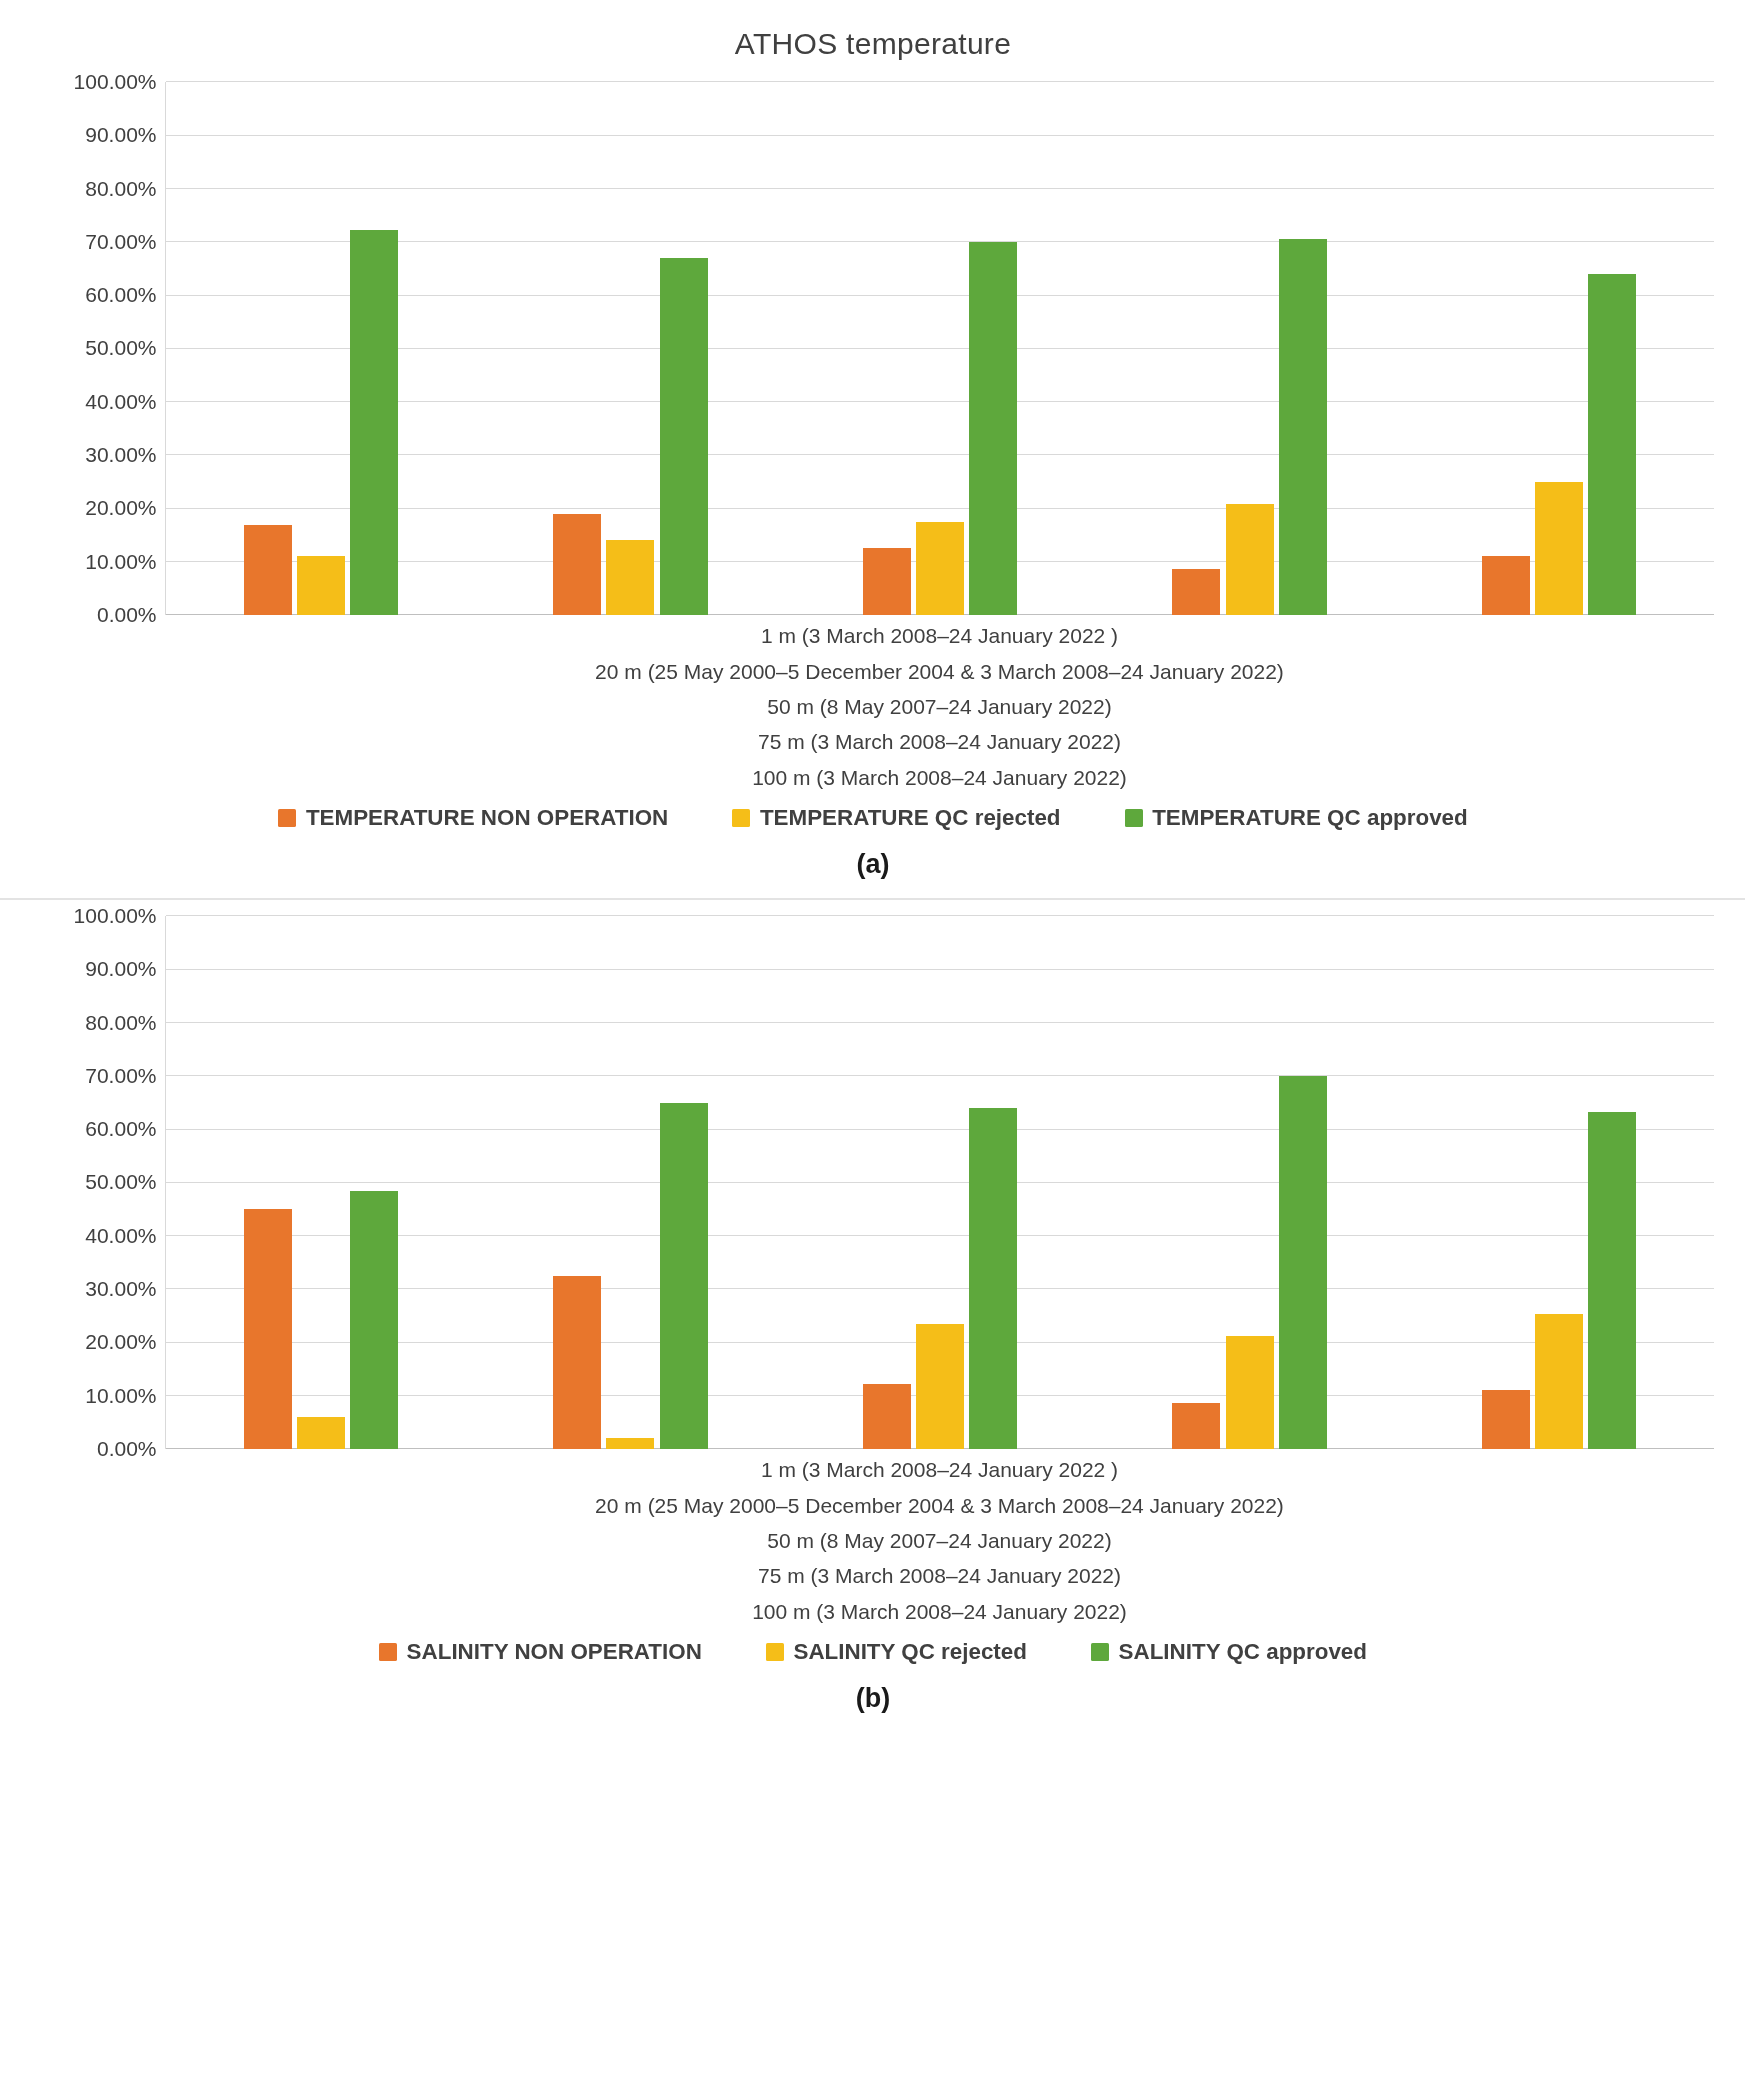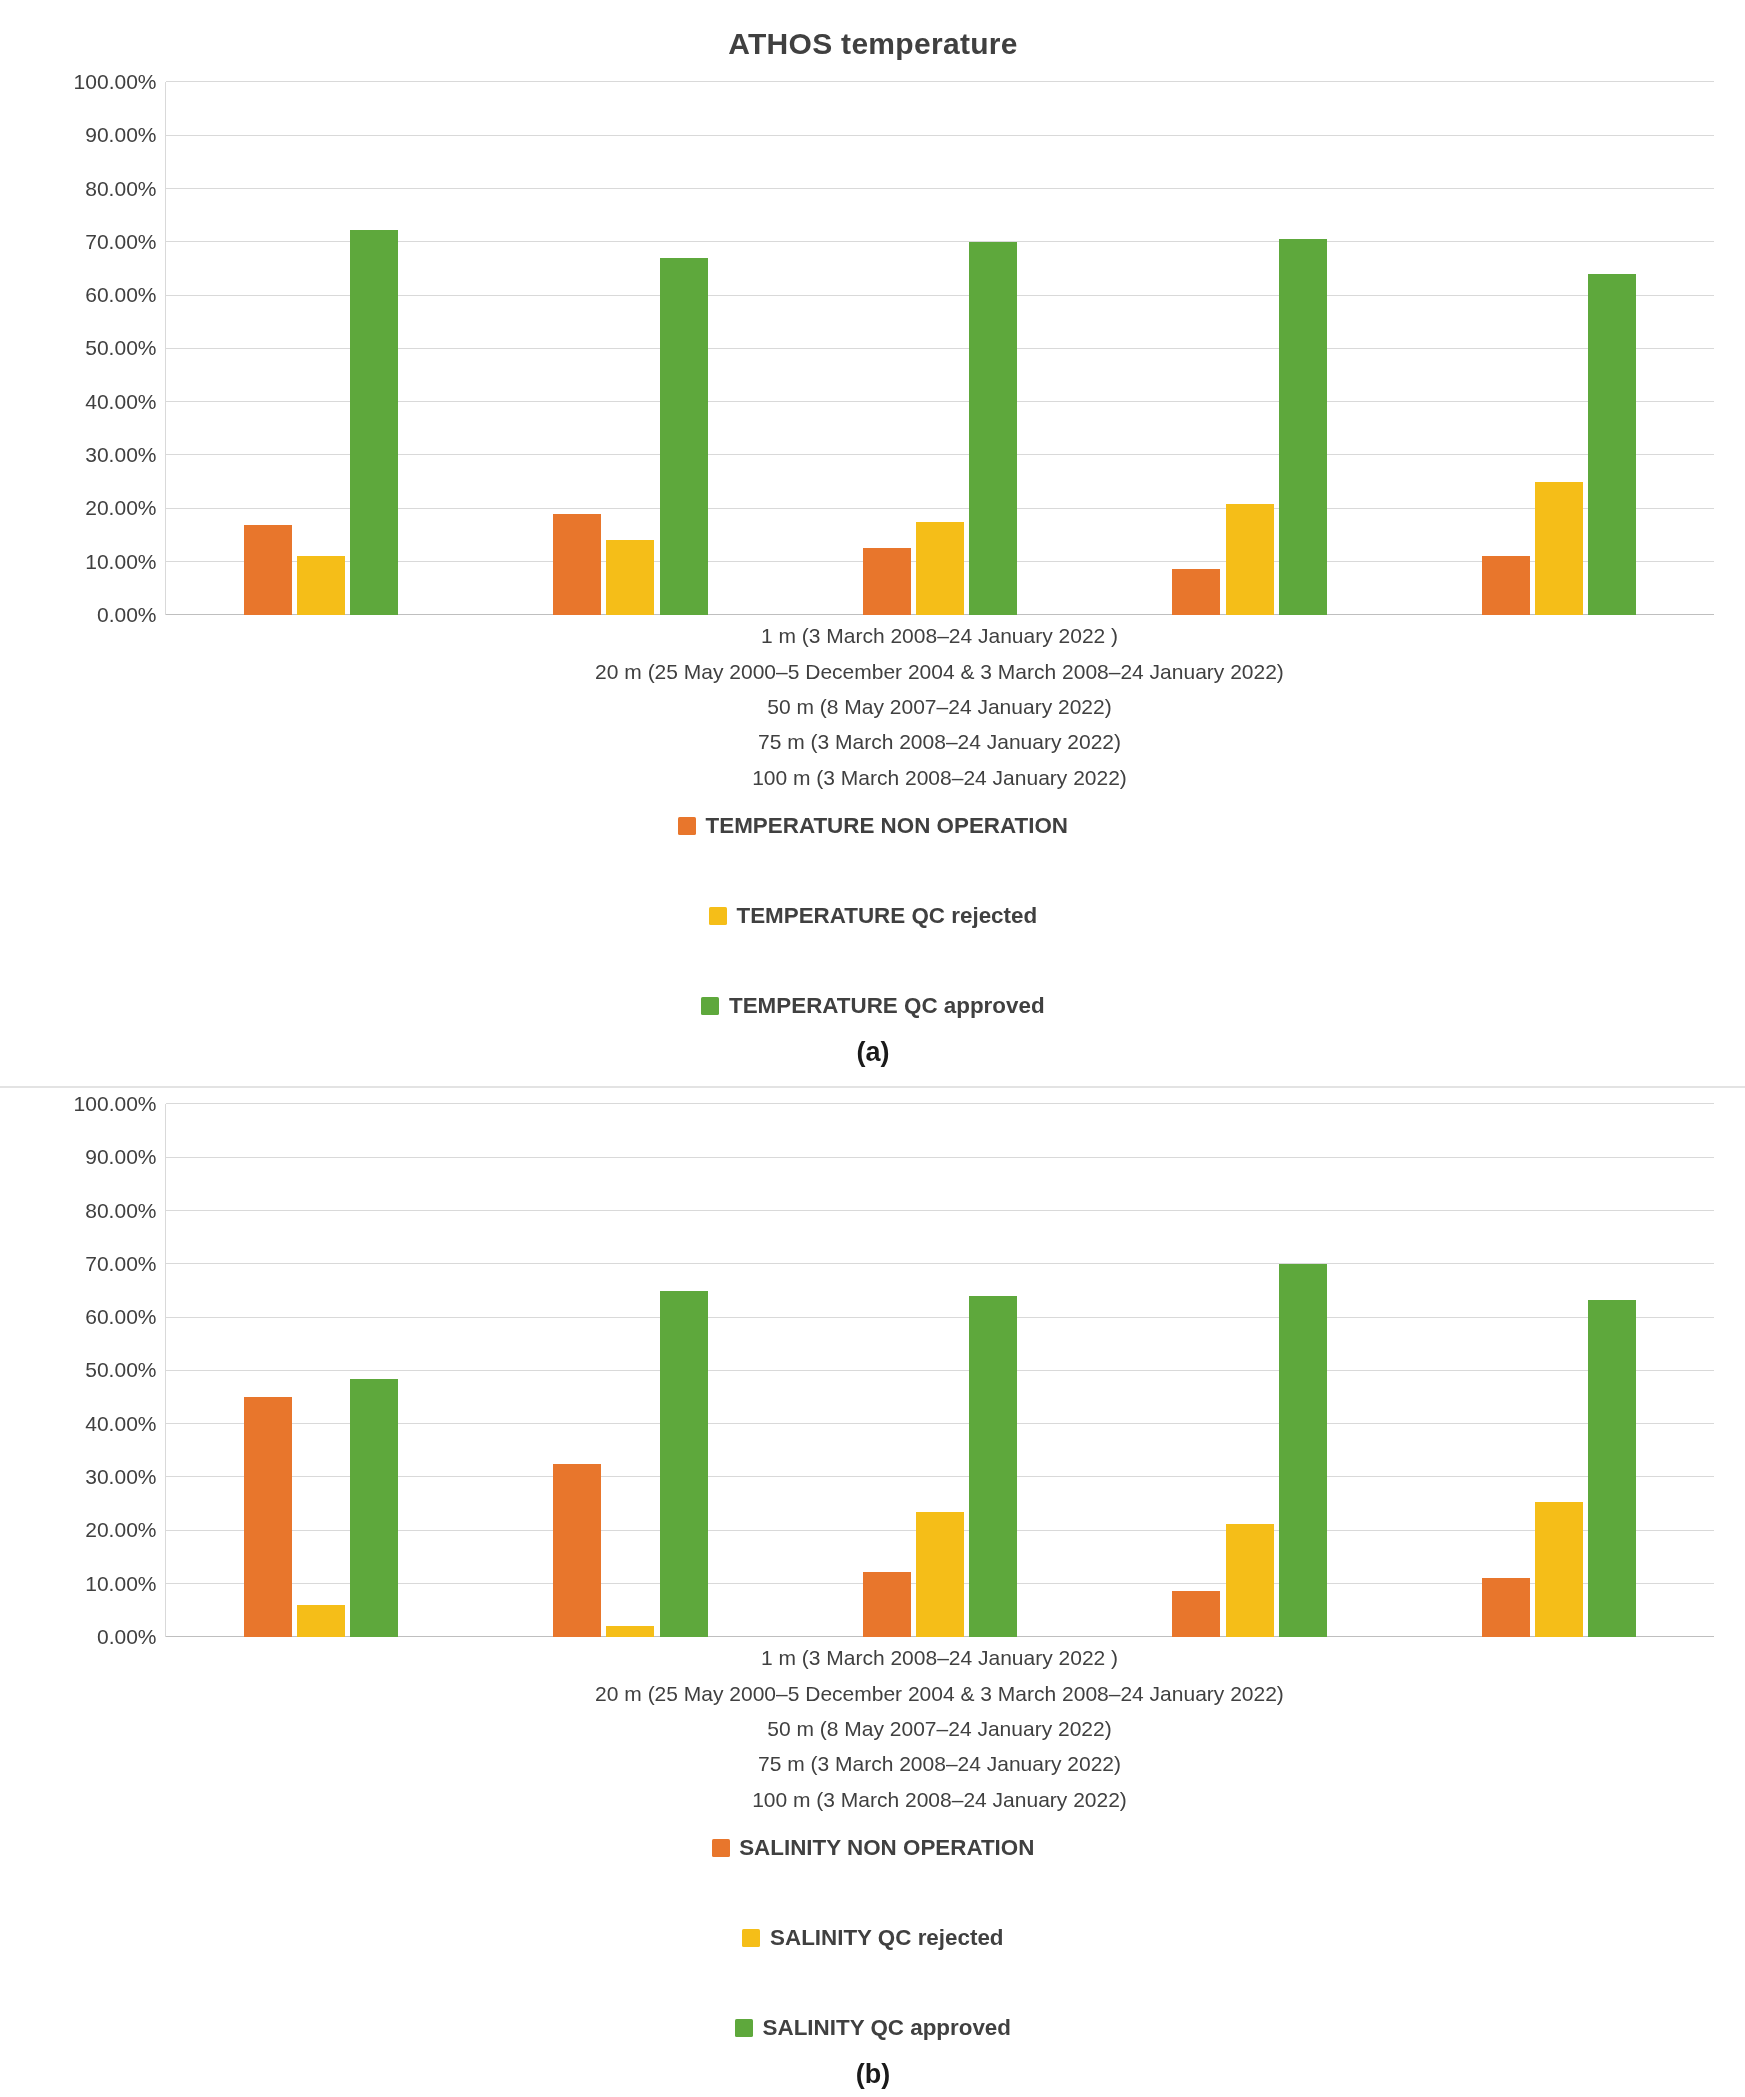--- a/index.html
+++ b/index.html
@@ -23,21 +23,21 @@
   }
   .panel-divider {
     width: 1746px;
     height: 2.1px;
     background: #e3e3e3;
     margin: 5.3px 0 0 0;
   }
   .chart-title {
     text-align: center;
     font-size: 30px;
-    font-weight: bold;
+    font-weight: normal;
     color: #404040;
     margin: 10.7px 0 21px 0;
     letter-spacing: 0.3px;
   }
   .plot-wrap {
     display: flex;
     flex-direction: row;
     align-items: stretch;
   }
   .y-axis {
@@ -102,25 +102,24 @@
     flex: 1 1 0;
     text-align: center;
     font-size: 21px;
     line-height: 1.28;
     color: #404040;
     padding: 8.5px 2.1px 0 2.1px;
     box-sizing: border-box;
   }
   .legend {
     display: flex;
-    flex-direction: column;
+    flex-direction: row;
     justify-content: center;
-    align-items: center;
     gap: 64px;
-    margin-top: 21px;
+    margin-top: 13px;
   }
   .legend-item {
     display: flex;
     flex-direction: row;
     align-items: center;
     gap: 9.6px;
   }
   .legend-swatch {
     width: 18px;
     height: 18px;

